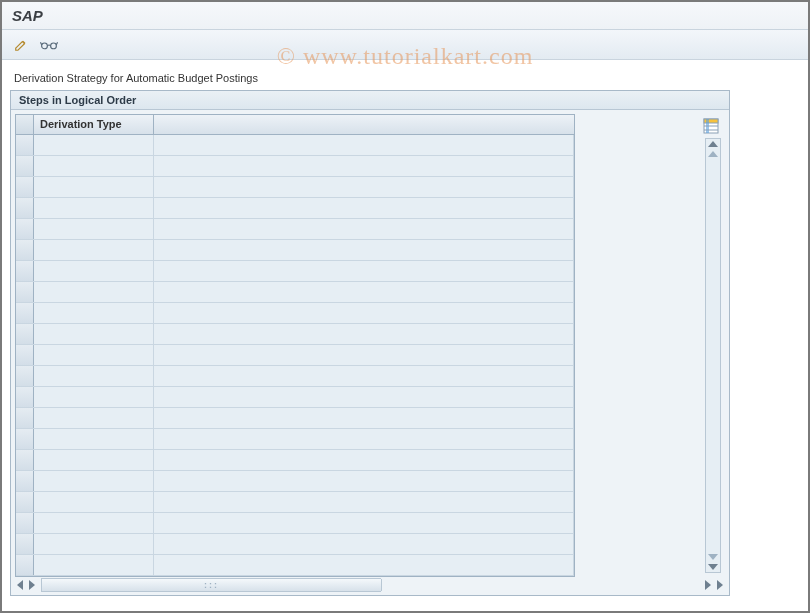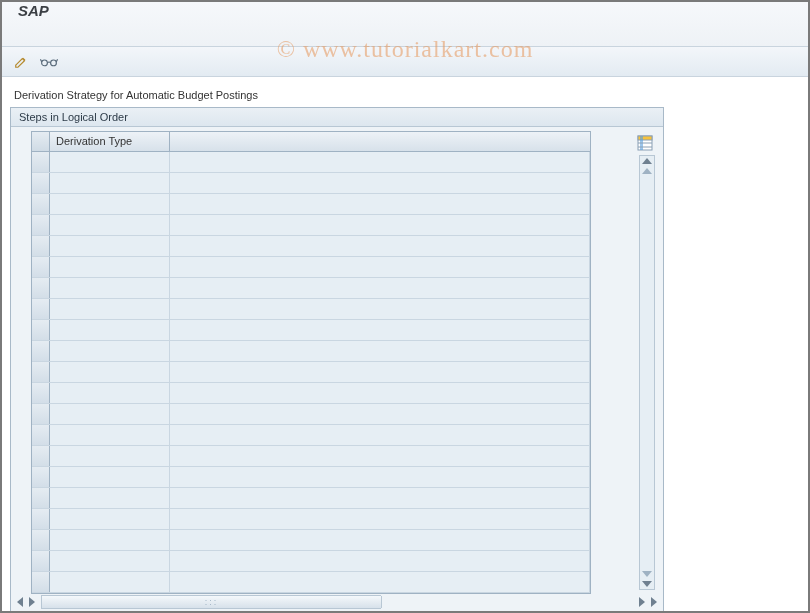--- a/index.html
+++ b/index.html
@@ -11,23 +11,24 @@
     color: #333;
     width: 810px;
     height: 613px;
     overflow: hidden;
     position: relative;
     border: 2px solid #7a7a7a;
   }
   .title-bar {
     background: linear-gradient(#f6f8fb, #eef2f6);
     border-bottom: 1px solid #c9d4de;
-    height: 45px;
-    display: flex;
-    padding: 0 16px;
+    height: 28px;
+    display: flex;
+    align-items: center;
+    padding: 0 10px;
   }
   .title-bar .title {
     font-weight: bold;
     font-style: italic;
     font-size: 15px;
     color: #3b3f44;
   }
   .toolbar {
     height: 30px;
     background: linear-gradient(#f3f6fa, #e3ebf2);
@@ -51,32 +52,33 @@
     padding: 10px 8px 4px 8px;
   }
   .page-heading {
     font-size: 11px;
     color: #333;
     margin: 2px 0 6px 4px;
   }
   .panel {
     border: 1px solid #a8b9c8;
     background: #eef3f7;
-    width: 654px;
+    width: 720px;
+    font-weight: bold;
   }
   .panel-header {
     background: linear-gradient(#eaf0f5,#dde7ef);
     border-bottom: 1px solid #b8c7d4;
     padding: 3px 8px;
     font-size: 11px;
     color: #2d3b48;
   }
   .grid-wrap {
     display: flex;
-    padding: 4px 4px 0 20px;
+    padding: 4px 4px 0 4px;
     background: #eef3f7;
     position: relative;
   }
   .grid-main {
     flex: 0 0 560px;
     border: 1px solid #9fb2c3;
     background: #e6eef4;
     position: relative;
   }
   .grid-side {
@@ -185,21 +187,21 @@
     top: 0; left: 0;
     width: 340px; height: 12px;
     background: linear-gradient(#f4f8fb,#d7e1ea);
     border-right: 1px solid #b8c7d4;
     display:flex;align-items:center;justify-content:center;
     color:#9fb2c3;font-size:9px;letter-spacing:2px;
   }
   .hgap { flex: 1; }
   .watermark {
     position: absolute;
-    top: 34px;
+    top: 41px;
     left: 0; right: 0;
     text-align: center;
     font-family: Georgia, 'Times New Roman', serif;
     font-size: 24px;
     color: rgba(230,150,90,0.55);
     letter-spacing: 1px;
     pointer-events: none;
     z-index: 50;
   }
 </style>

